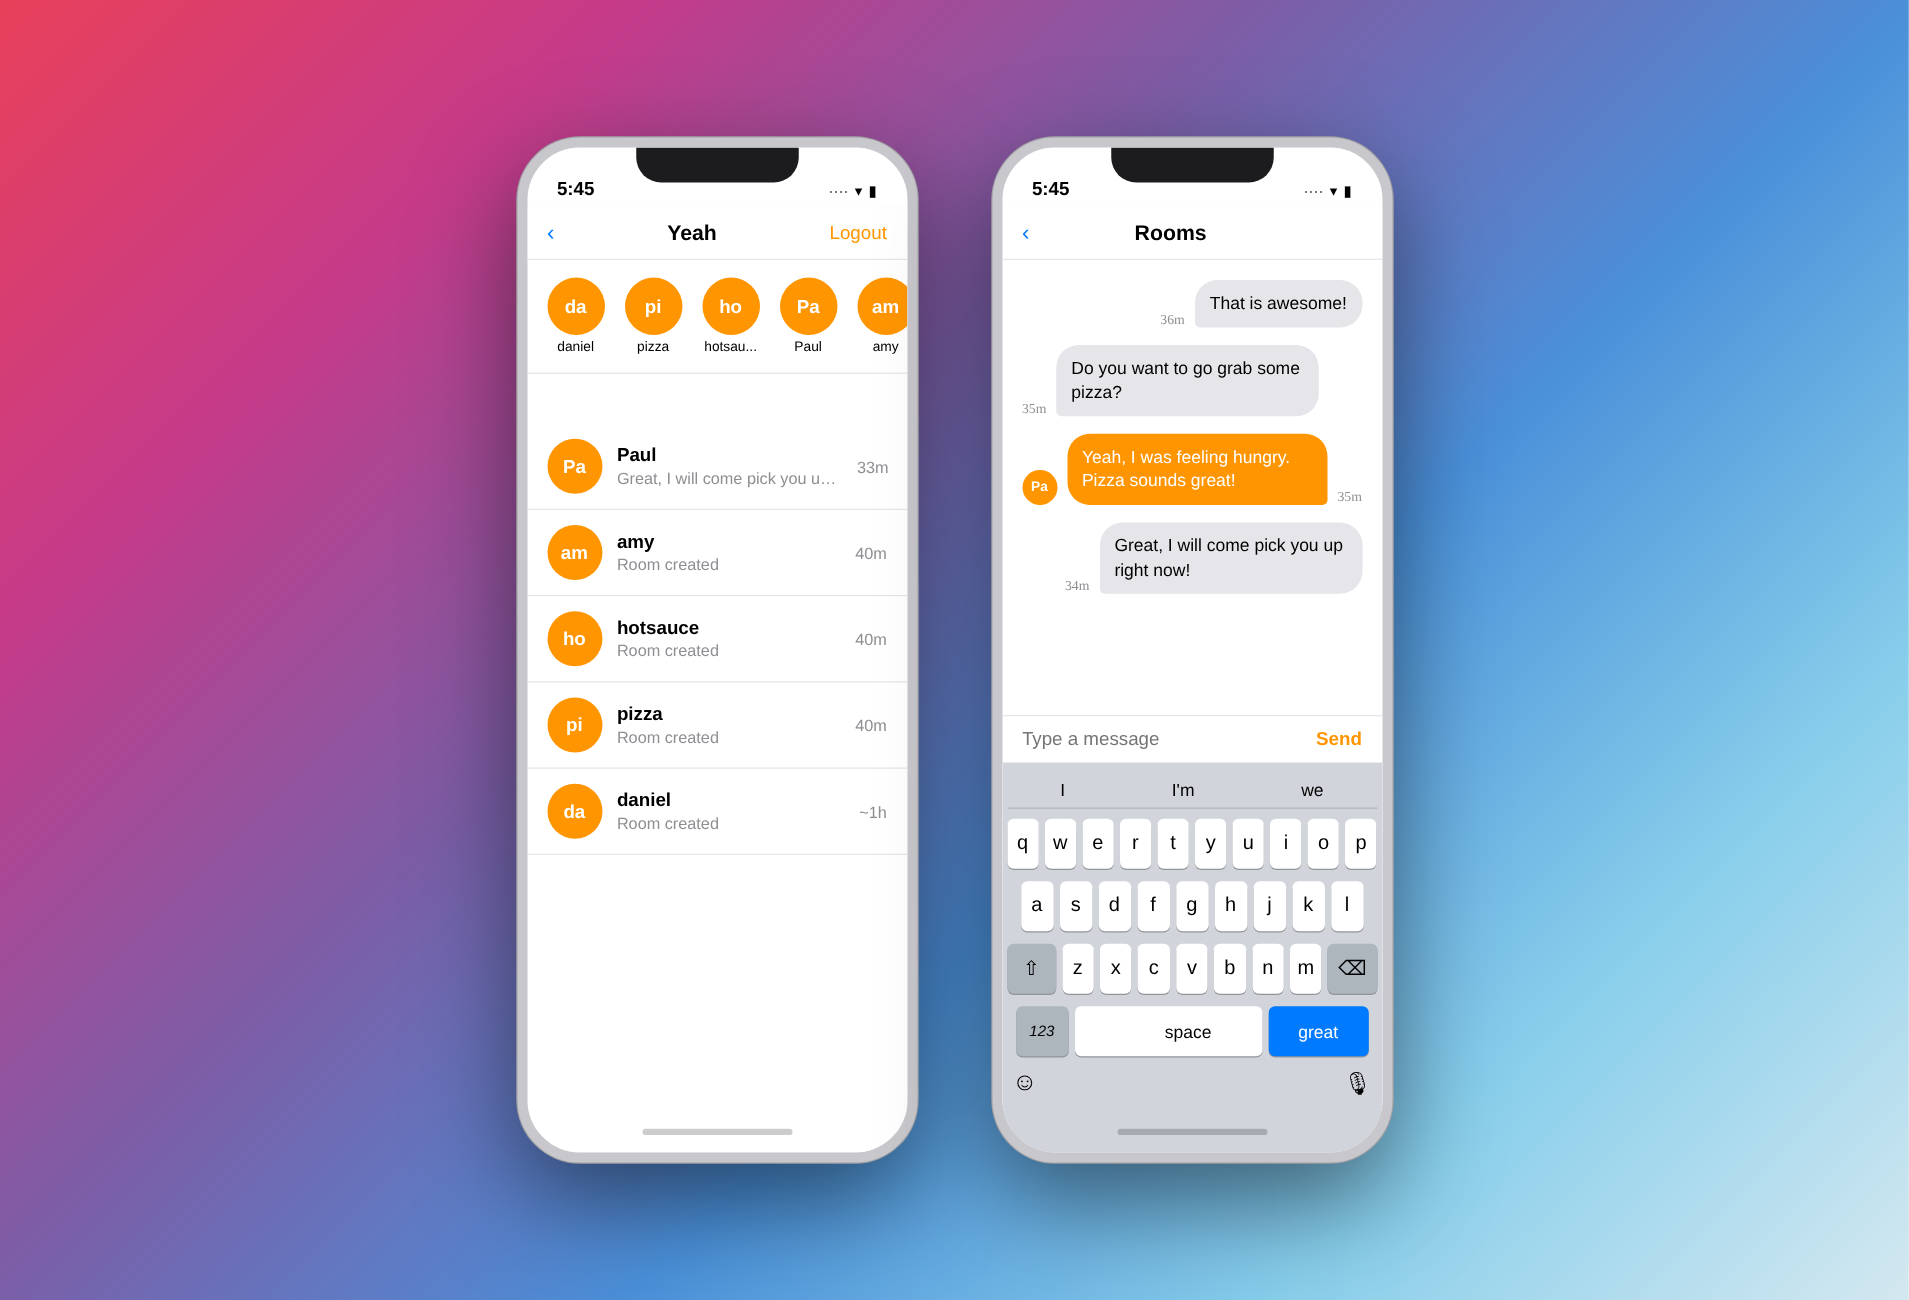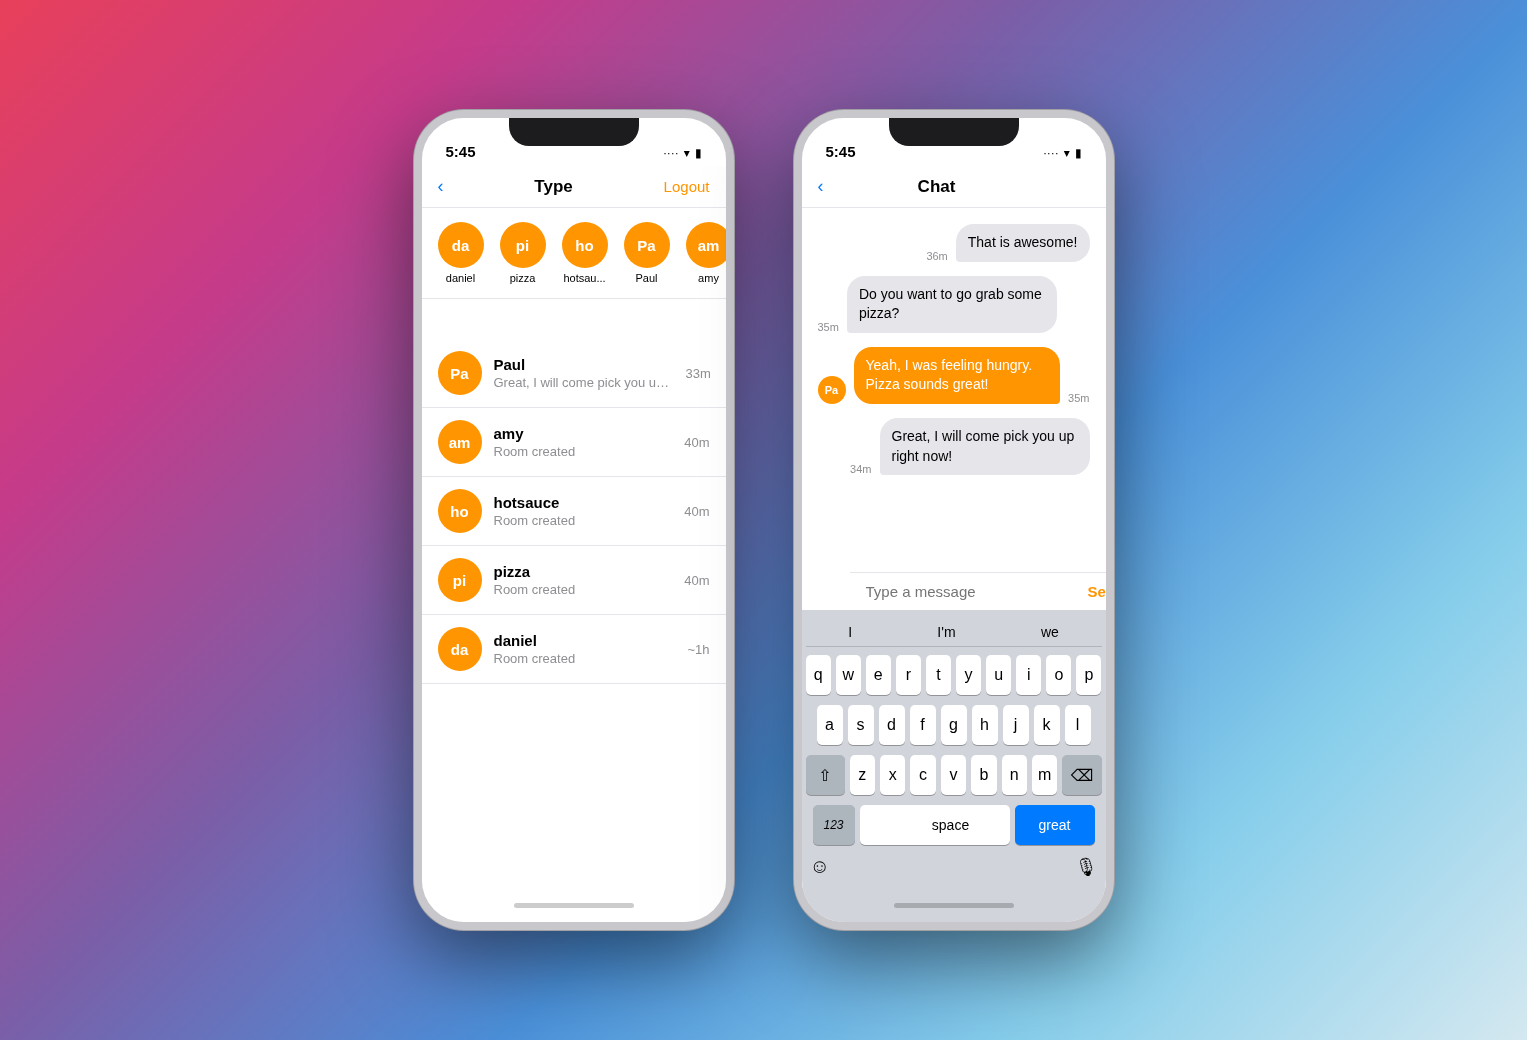--- a/index.html
+++ b/index.html
@@ -278,20 +278,21 @@
     }
 
     .message-row.sent {
       justify-content: flex-end;
     }
 
     .message-time {
       font-size: 11px;
       color: #8e8e93;
       flex-shrink: 0;
+      font-family: Liberation Serif, serif;
     }
 
     .message-bubble {
       max-width: 210px;
       padding: 9px 12px;
       border-radius: 18px;
       font-size: 14px;
       line-height: 1.4;
     }
 
@@ -322,21 +323,20 @@
     }
 
     .input-area {
       padding: 10px 16px;
       border-top: 1px solid #e5e5ea;
       display: flex;
       align-items: center;
       gap: 23px;
       background: white;
       flex-shrink: 0;
-      margin-left: 48px;
     }
 
     .message-input {
       flex: 1;
       border: none;
       outline: none;
       font-size: 15px;
       color: #000;
       background: transparent;
     }
@@ -472,21 +472,21 @@
     <div class="status-icons">
       <span>····</span>
       <span>▾</span>
       <span>▮</span>
     </div>
   </div>
 
   <div class="screen">
     <div class="nav-bar">
       <span class="nav-back">‹</span>
-      <span class="nav-title">Type</span>
+      <span class="nav-title">Yeah</span>
       <span class="nav-action">Logout</span>
     </div>
 
     <div class="rooms-content">
       <div class="avatars-row">
         <div class="avatar-item">
           <div class="avatar-circle">da</div>
           <span class="avatar-label">daniel</span>
         </div>
         <div class="avatar-item">
@@ -565,21 +565,21 @@
     <div class="status-icons">
       <span>····</span>
       <span>▾</span>
       <span>▮</span>
     </div>
   </div>
 
   <div class="screen">
     <div class="nav-bar">
       <span class="nav-back">‹</span>
-      <span class="nav-title">Chat</span>
+      <span class="nav-title">Rooms</span>
       <span style="width:40px"></span>
     </div>
 
     <div class="chat-content">
       <div class="messages-area">
 
         <div class="message-row sent">
           <span class="message-time">36m</span>
           <div class="message-bubble received" style="border-bottom-right-radius:18px; border-bottom-left-radius:4px;">That is awesome!</div>
         </div>

